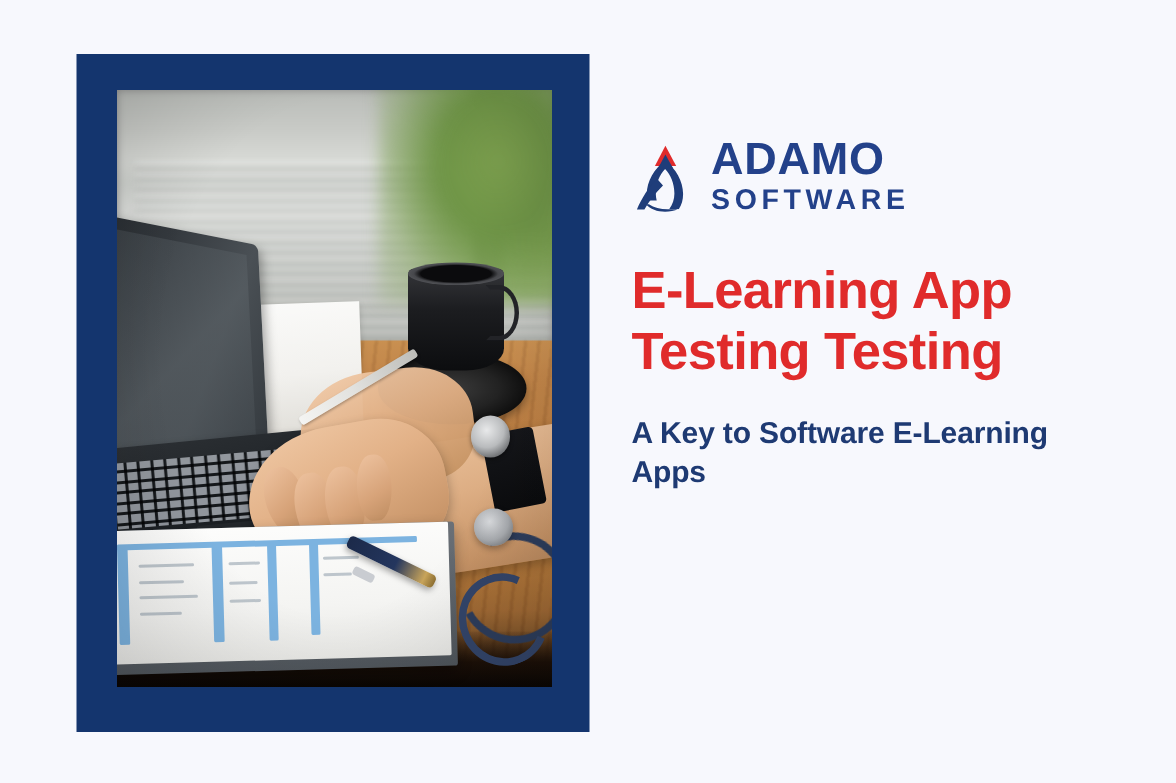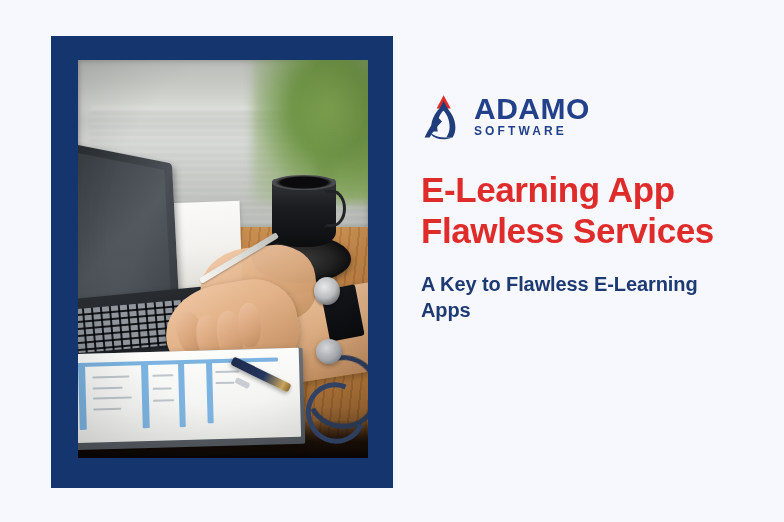--- a/index.html
+++ b/index.html
@@ -458,21 +458,21 @@
     justify-content: center;
   }
   .logo-adamo {
     font-size: 30px;
     font-weight: bold;
     color: #23418a;
     letter-spacing: 0.5px;
     line-height: 1.02;
   }
   .logo-software {
-    font-size: 12px;
+    font-size: 19px;
     font-weight: bold;
     color: #23418a;
     letter-spacing: 3.1px;
     line-height: 1.1;
     margin-top: 1px;
   }
 
   .headline {
     margin: 0;
     padding: 0;
@@ -592,20 +592,20 @@
         <path d="M22.4 13.0 C29.6 18.6 34.4 26.6 34.4 35.4 C34.4 39.4 33.4 42.6 31.6 45.4 L25.2 45.4 C27.4 42.4 28.6 38.8 28.6 35.0 C28.6 28.0 26.0 22.4 22.4 18.6 C18.8 22.4 16.2 28.0 16.2 35.0 C16.2 36.6 16.4 38.2 16.8 39.6 L10.6 39.6 C10.3 38.2 10.2 36.8 10.2 35.4 C10.2 26.6 15.2 18.6 22.4 13.0 Z" fill="#1f3d7a"></path>
         <path d="M9.6 42.2 C12.6 45.4 17.0 47.2 22.4 47.2 C25.6 47.2 28.6 46.6 31.2 45.4 L31.2 45.5 L24.0 45.5 C19.2 45.5 15.0 44.4 11.6 42.2 Z" fill="#1f3d7a"></path>
         <path d="M3.6 45.6 C7.0 38.0 11.2 31.0 17.0 25.2 L21.0 29.6 C15.6 35.0 11.6 40.2 8.6 45.6 Z" fill="#1f3d7a"></path>
       </svg>
       <div class="logo-words">
         <div class="logo-adamo">ADAMO</div>
         <div class="logo-software">SOFTWARE</div>
       </div>
     </div>
 
-    <h1 class="headline">E-Learning App Flawless Services</h1>
-
-    <h2 class="subheadline">A Key to Flawless E-Learning Apps</h2>
+    <h1 class="headline">E-Learning App Testing Testing</h1>
+
+    <h2 class="subheadline">A Key to Software E-Learning Apps</h2>
 
 
   </div>
 
 </div>
 
 </body></html>

